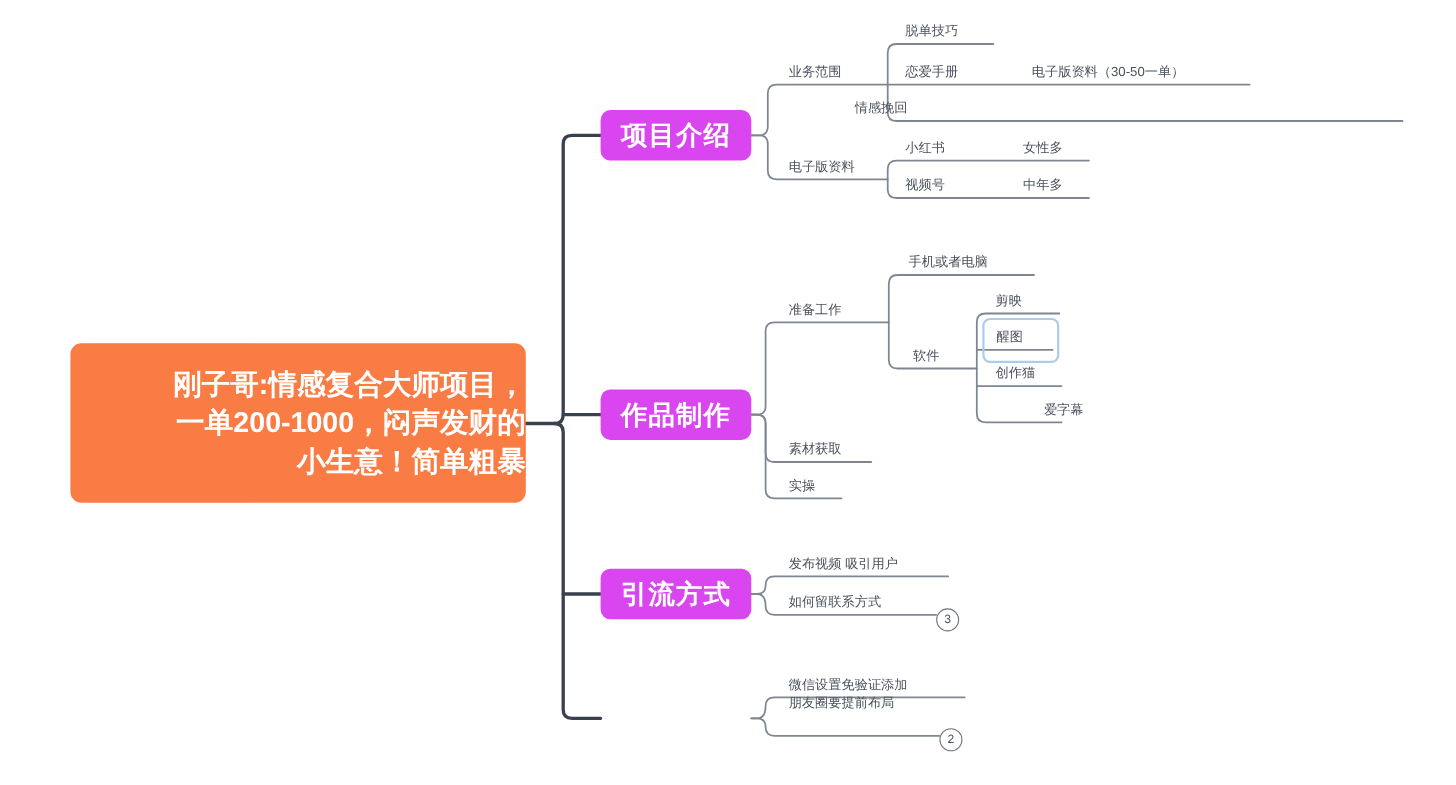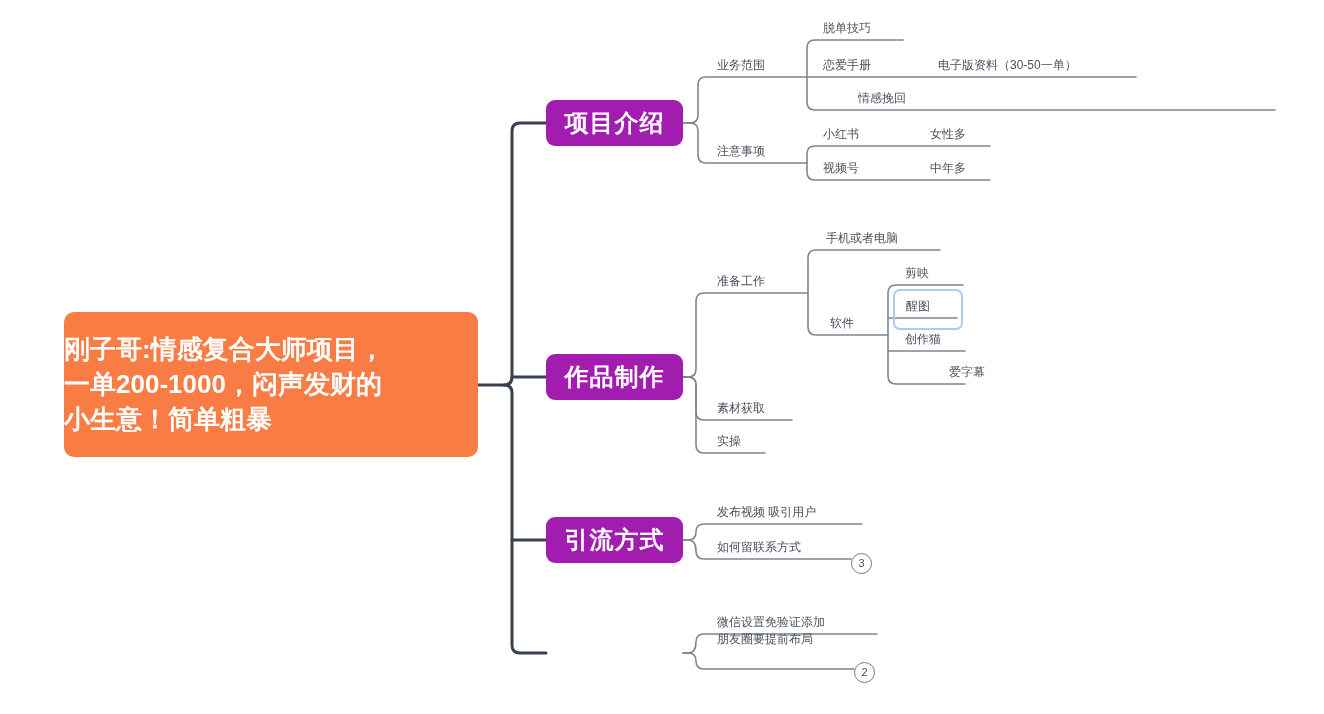--- a/index.html
+++ b/index.html
@@ -7,29 +7,29 @@
     position:relative; width:1324px; height:714px; background:#ffffff;
     font-family:"Liberation Sans","DejaVu Sans",sans-serif; overflow:hidden;
   }
   svg.lines { position:absolute; left:0; top:0; width:1324px; height:714px; }
   .topic {
     position:absolute; white-space:nowrap;
     font-size:12px; line-height:20px; color:#4A515B; cursor:default;
   }
   .branch {
     position:absolute; left:546px; width:137px; height:46px;
-    background:#a21caf; border-radius:9px; color:#ffffff;
+    background:#d946ef; border-radius:9px; color:#ffffff;
     font-size:24px; font-weight:bold; letter-spacing:1px;
     display:flex; align-items:center; justify-content:center;
   }
   .root-node {
     position:absolute; left:64px; top:312px; width:414px; height:145px;
     background:#F97C45; border-radius:10px; color:#ffffff;
     font-size:26px; font-weight:bold; line-height:35px;
-    display:flex; flex-direction:column; align-items:flex-start; justify-content:center;
+    display:flex; flex-direction:column; align-items:flex-end; justify-content:center;
     text-align:center;
   }
   .sel {
     position:absolute; left:893px; top:289px; width:66px; height:37px;
     border:2px solid #AECBEB; border-radius:7px; background:transparent;
   }
   .badge {
     position:absolute; width:19px; height:19px; box-sizing:content-box;
     border:1px solid #717983; border-radius:50%; background:#ffffff;
     color:#4A515B; font-size:11px; line-height:19px;
@@ -92,22 +92,22 @@
     <span>作品制作</span>
   </div>
   <div class="branch" style="top:517px">
     <span>引流方式</span>
   </div>
 
   <div class="topic" style="left:717px;top:55px">业务范围</div>
   <div class="topic" style="left:823px;top:18px">脱单技巧</div>
   <div class="topic" style="left:823px;top:55px">恋爱手册</div>
   <div class="topic" style="left:938px;top:55px">电子版资料（30-50一单）</div>
-  <div class="topic" style="left:858px;top:88px">情感挽回</div>
-  <div class="topic" style="left:717px;top:141px">注意事项</div>
+  <div class="topic" style="left:777px;top:88px">情感挽回</div>
+  <div class="topic" style="left:717px;top:141px">电子版资料</div>
   <div class="topic" style="left:823px;top:124px">小红书</div>
   <div class="topic" style="left:930px;top:124px">女性多</div>
   <div class="topic" style="left:823px;top:158px">视频号</div>
   <div class="topic" style="left:930px;top:158px">中年多</div>
 
   <div class="topic" style="left:717px;top:271px">准备工作</div>
   <div class="topic" style="left:826px;top:228px">手机或者电脑</div>
   <div class="topic" style="left:830px;top:313px">软件</div>
   <div class="topic" style="left:905px;top:263px">剪映</div>
   <div class="topic" style="left:906px;top:296px">醒图</div>

